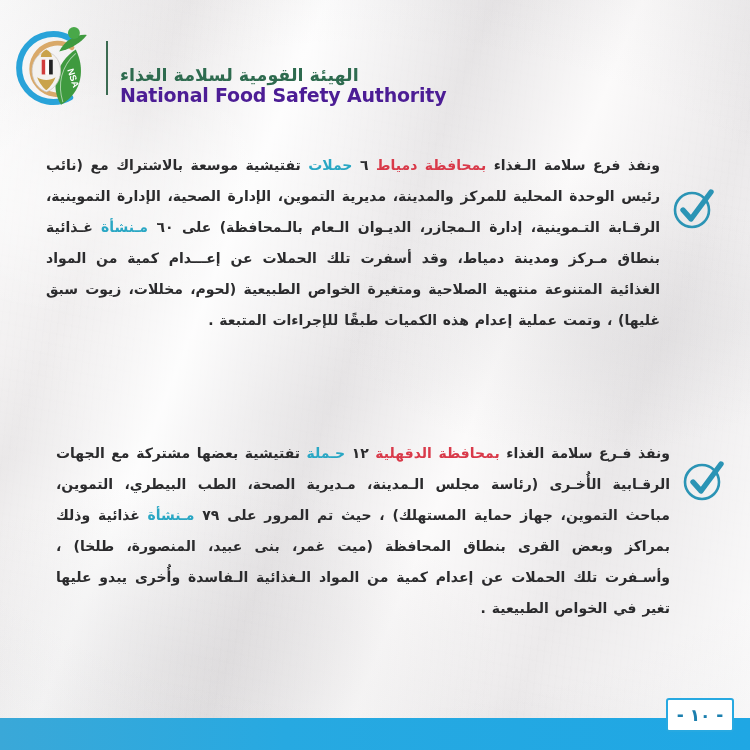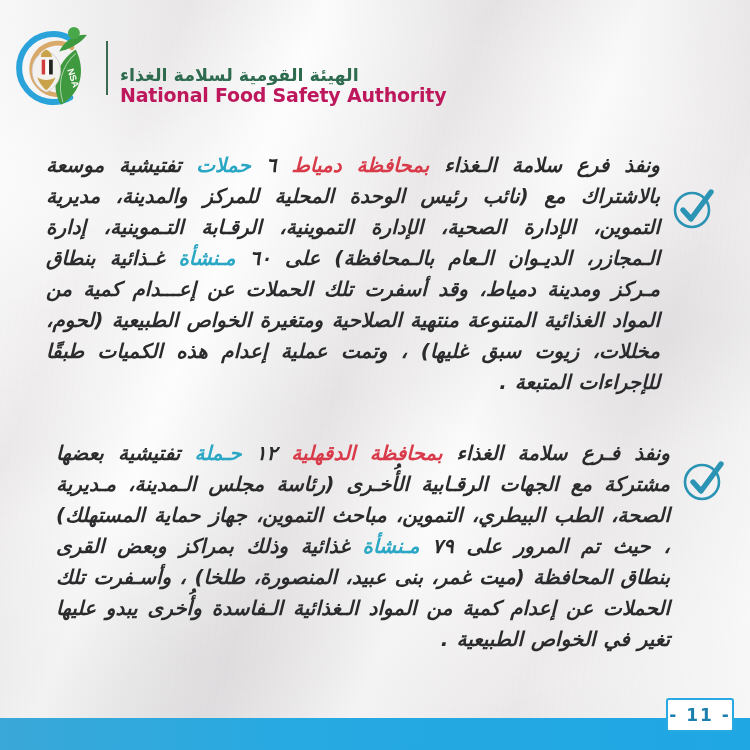--- a/index.html
+++ b/index.html
@@ -74,21 +74,21 @@
     font-size:17.5px;
     font-weight:700;
     color:#2e6b4f;
     letter-spacing:2.2px;
     white-space:nowrap;
     direction:rtl;
   }
   #brand-en {
     font-size:19px;
     font-weight:700;
-    color:#be185d;
+    color:#4c1d95;
     white-space:nowrap;
     direction:ltr;
     letter-spacing:-.2px;
   }
 
   
   .block {
     position:absolute;
     display:flex;
     flex-direction:row;
@@ -104,27 +104,26 @@
     margin-top:34px;
     position:relative;
   }
   #block-dakahlia .check-icon { margin-top:18px; }
 
   .para {
     flex:1 1 auto;
     direction:rtl;
     text-align:justify;
     text-align-last:right;
-    font-size:20px;
+    font-size:14px;
     line-height:31px;
     color:#2b2b2d;
     font-weight:700;
     letter-spacing:.1px;
     word-spacing:1px;
-    font-style:italic;
   }
   .para .red   { color:#d93a4a; }
   .para .teal  { color:#2aa7c4; }
   .para .num   { color:#2b2b2d; }
 
   
   #footer-bar {
     position:absolute;
     left:0; right:0; bottom:0;
     height:32px;
@@ -210,15 +209,15 @@
       <svg viewBox="0 0 48 48" width="48" height="48" aria-hidden="true">
         <circle cx="22" cy="26" r="17" fill="none" stroke="#2b94b5" stroke-width="2.6"></circle>
         <path d="M 13 26 L 21 35 L 41 8" fill="none" stroke="#2b94b5" stroke-width="5.4" stroke-linecap="round" stroke-linejoin="round"></path>
       </svg>
     </div>
 
     <p class="para">ونفذ فـرع سلامة الغذاء <span class="red">بمحافظة الدقهلية</span> <span class="num">١٢</span> <span class="teal">حـملة</span> تفتيشية بعضها مشتركة مع الجهات الرقـابية الأُخـرى (رئاسة مجلس الـمدينة، مـديرية الصحة، الطب البيطري، التموين، مباحث التموين، جهاز حماية المستهلك) ، حيث تم المرور على <span class="num">٧٩</span> <span class="teal">مـنشأة</span> غذائية وذلك بمراكز وبعض القرى بنطاق المحافظة (ميت غمر، بنى عبيد، المنصورة، طلخا) ، وأسـفرت تلك الحملات عن إعدام كمية من المواد الـغذائية الـفاسدة وأُخرى يبدو عليها تغير في الخواص الطبيعية .</p>
   </div>
 
   <div id="footer-bar"></div>
-  <div id="page-number">- 11 -</div>
+  <div id="page-number">- ١٠ -</div>
 
 </div>
 
 </body></html>

